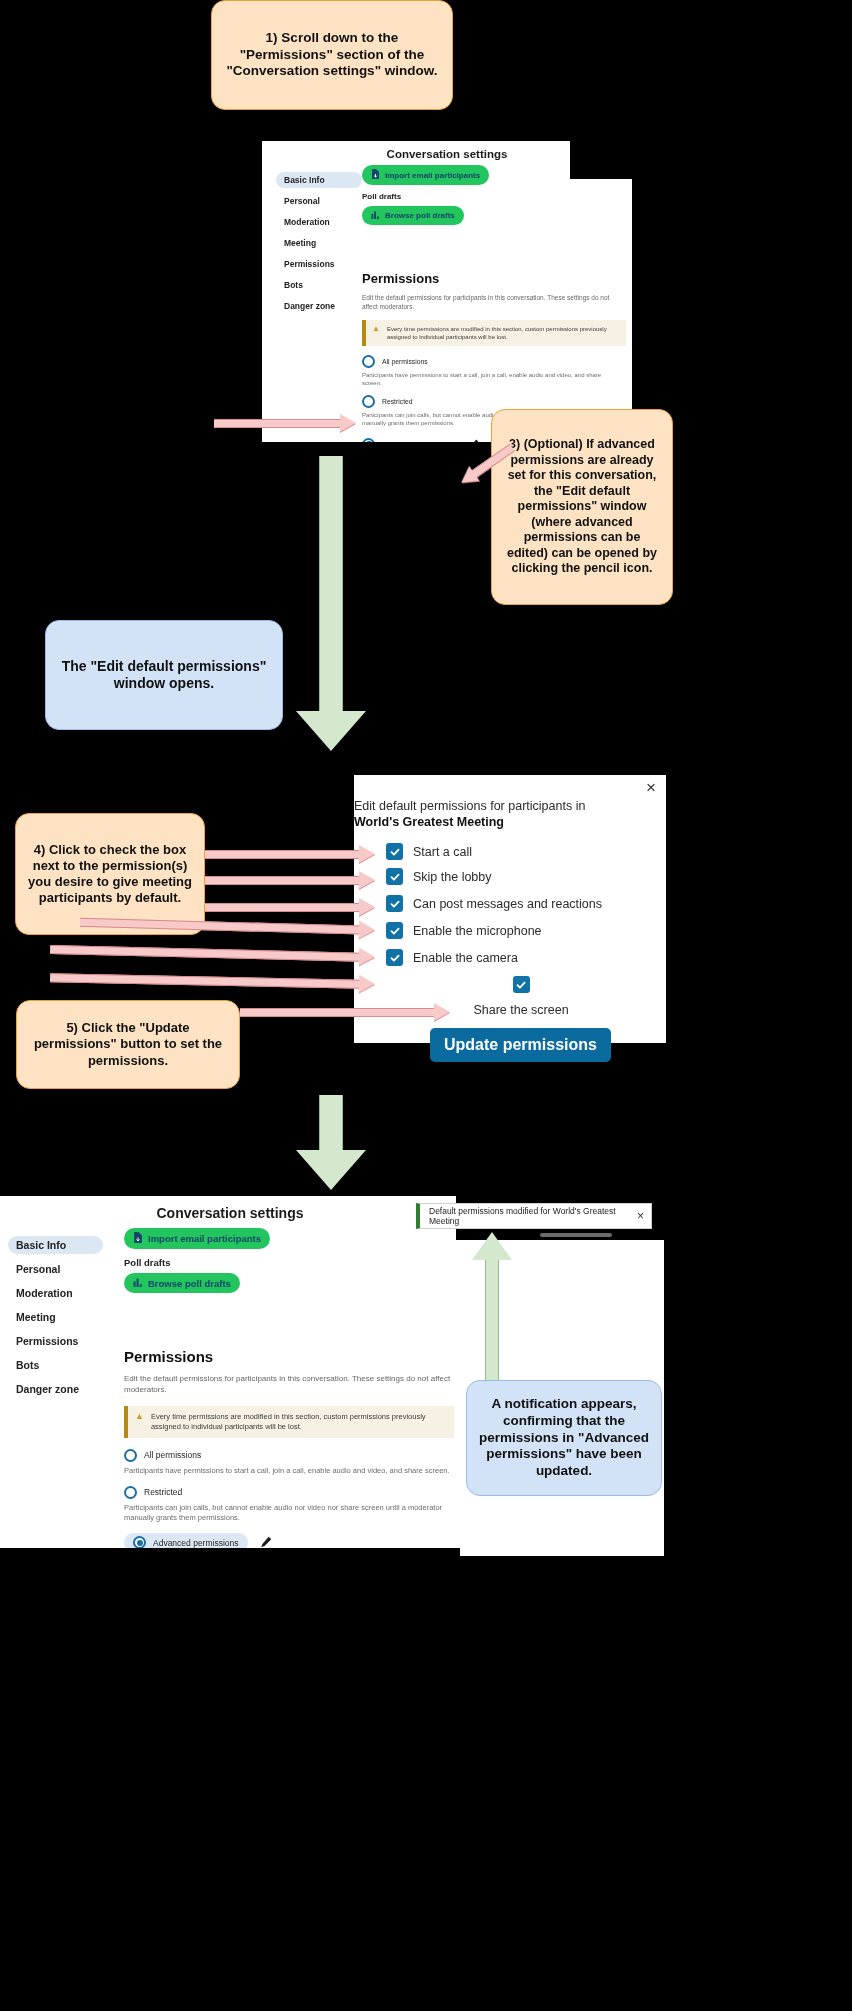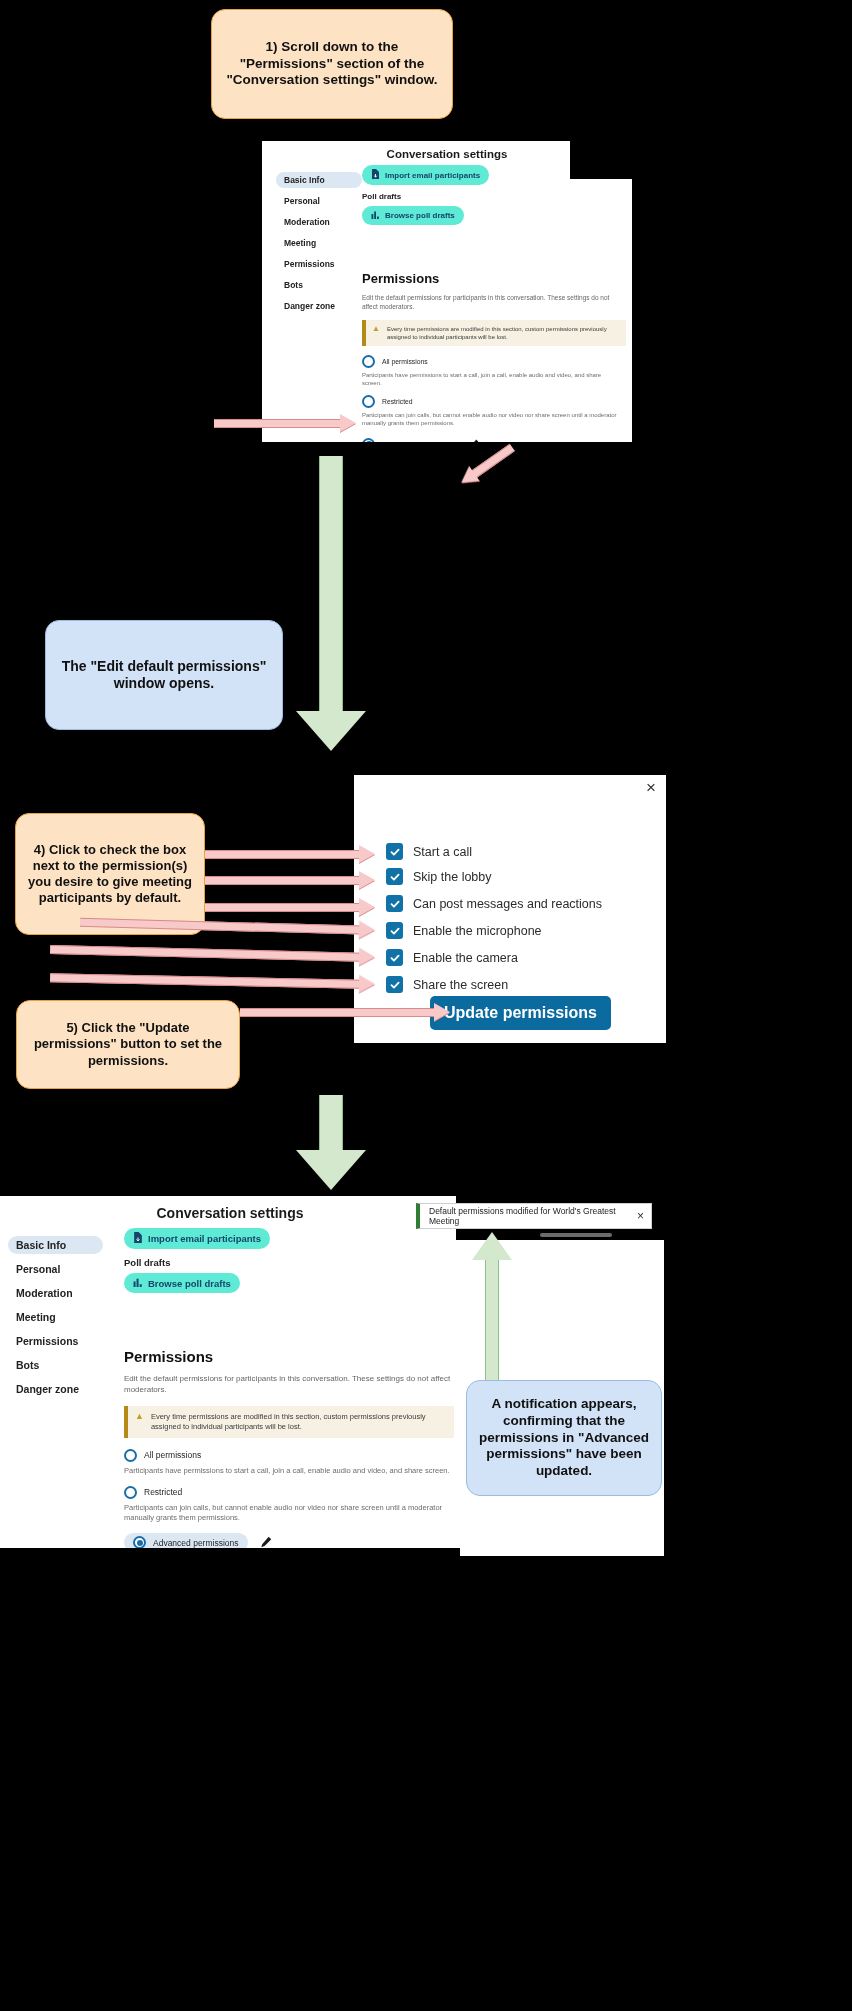--- a/index.html
+++ b/index.html
@@ -57,21 +57,21 @@
   .panel-title {
     text-align:center; font-weight:bold; color:#1b1b1b;
   }
   .sidebar-item {
     font-weight:bold; color:#222; border-radius:14px;
     padding:3px 8px; display:block;
   }
   .sidebar-item.active { background:#dbe7f3; }
   .chipbtn {
     display:inline-flex; align-items:center; gap:5px;
-    background:#5eead4; color:#14456b; font-weight:bold;
+    background:#22c55e; color:#14456b; font-weight:bold;
     border-radius:14px; padding:4px 9px; border:none;
   }
   .chipbtn .gi { display:inline-block; }
   .sec-head { font-weight:bold; color:#111; }
   .sec-sub { color:#666; line-height:1.35; }
   .poll-label { color:#222; font-weight:bold; }
 
   .warn {
     background:#f6f1e3; border-left:4px solid #b58a16;
     display:flex; gap:7px; align-items:flex-start;
@@ -116,21 +116,21 @@
   }
   .toast .x { color:#333; }
   .scrollbar { position:absolute; background:#6b6b6b; border-radius:2px; }
   .pencil { color:#1b1b1b; }
 </style>
 </head>
 <body>
 
 <div class="stage">
 
-  <div class="callout orange" style="left:211px; top:9px; width:242px; height:110px; display:flex; align-items:center; justify-content:center; font-size:13.5px;">
+  <div class="callout orange" style="left:211px; top:0; width:242px; height:110px; display:flex; align-items:center; justify-content:center; font-size:13.5px;">
     <span>1) Scroll down to the "Permissions" section of the "Conversation settings" window.</span>
   </div>
 
   <div class="panel" style="left:262px; top:141px; width:380px; height:301px;">
     <div class="panel-title" style="position:absolute; left:0; top:7px; width:370px; font-size:11.5px;">Conversation settings</div>
 
     <div style="position:absolute; left:14px; top:31px; width:86px; font-size:8.5px;">
       <div class="sidebar-item active" style="margin-bottom:5px;">Basic Info</div>
       <div class="sidebar-item" style="margin-bottom:5px;">Personal</div>
       <div class="sidebar-item" style="margin-bottom:5px;">Moderation</div>
@@ -203,37 +203,44 @@
 
   <div style="position:absolute; left:632px; top:179px; width:220px; height:263px; background:#000;"></div>
   <div style="position:absolute; left:570px; top:141px; width:282px; height:38px; background:#000;"></div>
 
 
   <div class="parrow" style="left:214px; top:416px; width:142px;">
     <div class="pshaft"></div>
       <div class="phead"></div>
   </div>
 
+  <div class="callout orange" style="left:491px; top:409px; width:182px; height:196px; display:flex; align-items:center; justify-content:center; font-size:12.5px;">
+    <span>3) (Optional) If advanced permissions are already set for this conversation, the "Edit default permissions" window (where advanced permissions can be edited) can be opened by clicking the pencil icon.</span>
+  </div>
 
   <div class="parrow" style="left:450px; top:440px; width:62px; transform:rotate(-35deg); transform-origin:right center;">
     <div class="pshaft" style="left:auto; right:0; width:48px;"></div>
     <div class="phead" style="right:auto; left:0; border-left:none; border-right:16px solid #f7c9c9;"></div>
   </div>
 
   <div class="callout blue" style="left:45px; top:620px; width:238px; height:110px; display:flex; align-items:center; justify-content:center; font-size:14px;">
     <span>The "Edit default permissions" window opens.</span>
   </div>
 
   <div class="garrow down" style="left:296px; top:456px; width:70px; height:295px;">
     <div class="shaft" style="top:0; width:24px; height:255px;"></div>
     <div class="head" style="top:255px;"></div>
   </div>
 
   <div class="dlg" style="left:354px; top:775px; width:312px; height:268px;">
     <span class="close" style="right:10px; top:4px; font-size:17px; line-height:1;">×</span>
+    <div class="dlg-title" style="position:absolute; left:0; top:23px; width:300px; font-size:12.5px; padding-left:0px;">
+      <div>Edit default permissions for participants in</div>
+      <b>World's Greatest Meeting</b>
+    </div>
 
     <div style="position:absolute; left:32px; top:68px; width:270px;">
       <div class="cb-row" style="margin-bottom:8px;">
         <span class="cbox">
             <svg width="12" height="12" viewBox="0 0 12 12">
               <path d="M2.5 6.2l2.4 2.4L9.6 3.6" stroke="#fff" stroke-width="1.8" fill="none" stroke-linecap="round" stroke-linejoin="round"></path>
             </svg>
           </span>
         <span class="cb-label" style="font-size:12.5px;">Start a call</span>
       </div>
@@ -262,21 +269,21 @@
         <span class="cb-label" style="font-size:12.5px;">Enable the microphone</span>
       </div>
       <div class="cb-row" style="margin-bottom:10px;align-items:center;">
         <span class="cbox">
             <svg width="12" height="12" viewBox="0 0 12 12">
               <path d="M2.5 6.2l2.4 2.4L9.6 3.6" stroke="#fff" stroke-width="1.8" fill="none" stroke-linecap="round" stroke-linejoin="round"></path>
             </svg>
           </span>
         <span class="cb-label" style="font-size:12.5px;">Enable the camera</span>
       </div>
-      <div class="cb-row" style="margin-bottom:0;">
+      <div class="cb-row" style="margin-bottom:8px;flex-direction:column;">
         <span class="cbox">
             <svg width="12" height="12" viewBox="0 0 12 12">
               <path d="M2.5 6.2l2.4 2.4L9.6 3.6" stroke="#fff" stroke-width="1.8" fill="none" stroke-linecap="round" stroke-linejoin="round"></path>
             </svg>
           </span>
         <span class="cb-label" style="font-size:12.5px;">Share the screen</span>
       </div>
       <button class="primary-btn" style="font-size:16px; margin-left:44px; margin-top:3px;">Update permissions</button>
     </div>
   </div>

